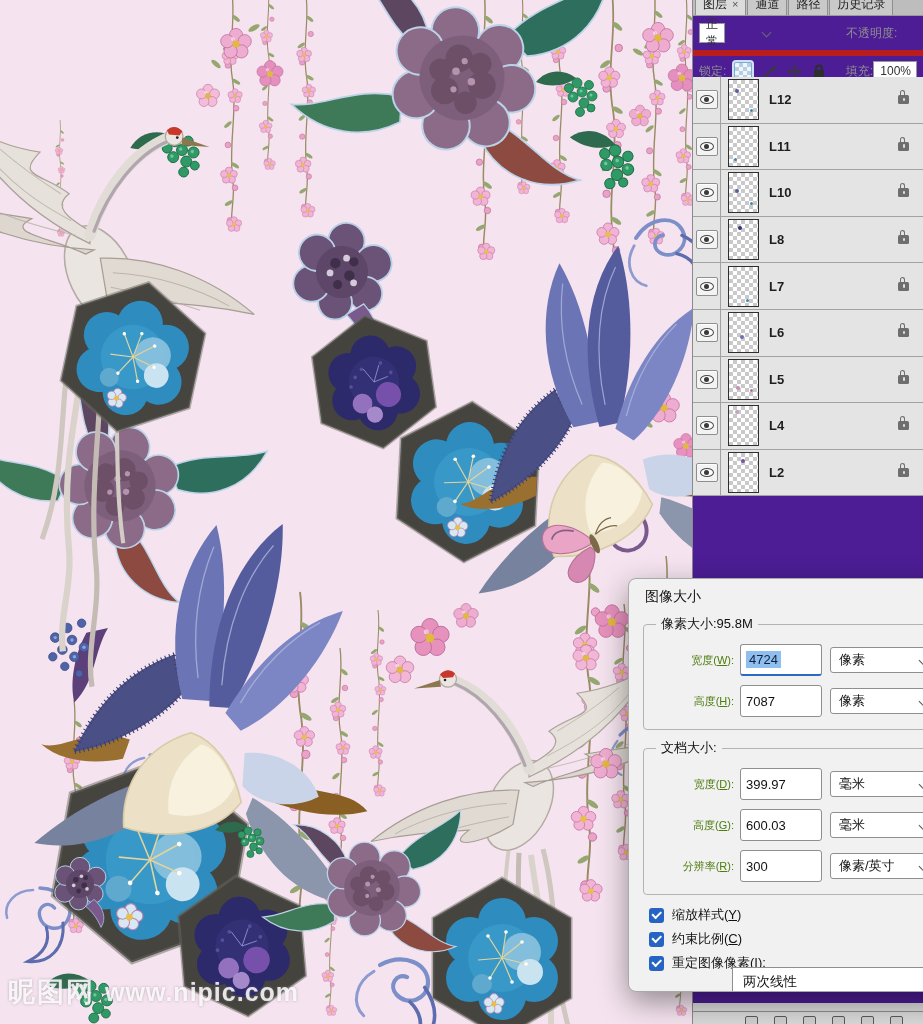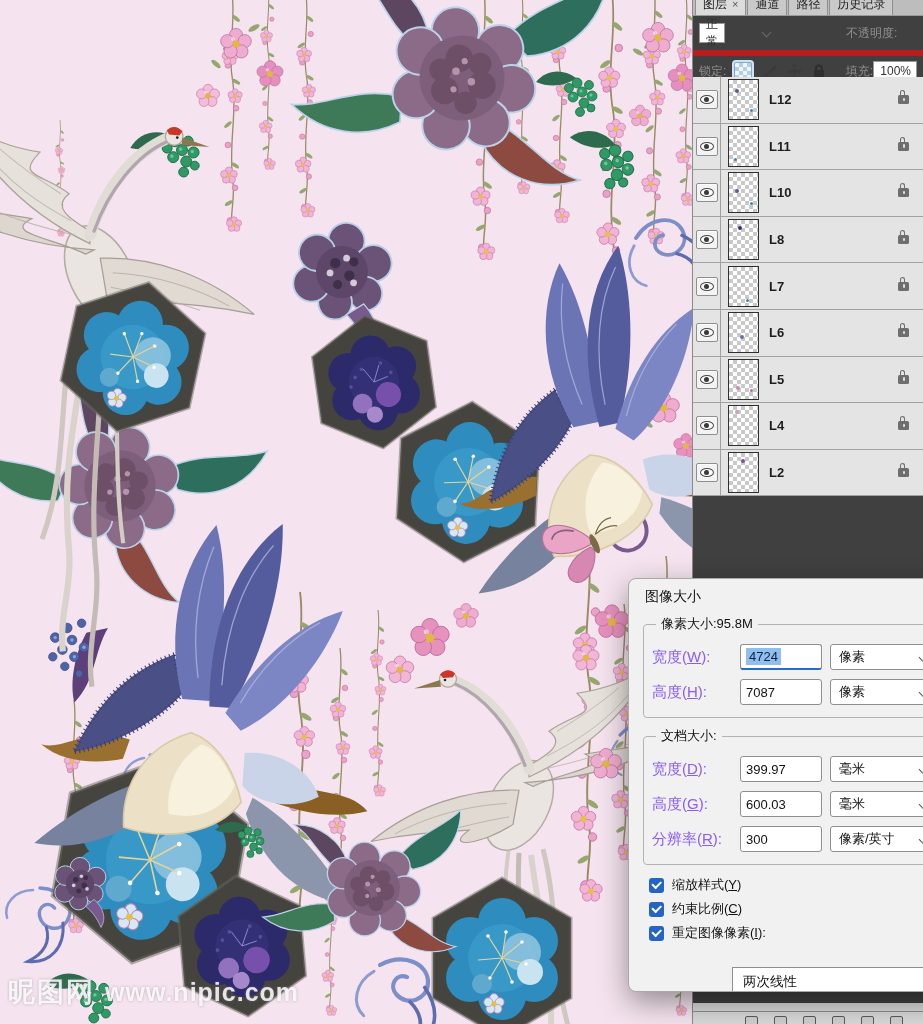--- a/index.html
+++ b/index.html
@@ -7,21 +7,21 @@
 
   
   .canvas{position:absolute;left:0;top:0;width:692px;height:1024px;background:#15803d;}
   .canvas svg{display:block;width:692px;height:1024px;}
   .watermark{position:absolute;left:8px;top:974px;display:flex;align-items:center;gap:10px;z-index:1;
     color:rgba(255,255,255,.85);text-shadow:0 0 3px rgba(140,120,140,.55);}
   .wm-logo{font-size:27px;font-weight:900;letter-spacing:2px;border:0;}
   .wm-site{font-size:25px;font-weight:bold;letter-spacing:1px;}
 
   
-  .panel{position:absolute;left:692px;top:0;width:231px;height:1024px;background:#404040;border-left:1px solid #8a8a8a;box-sizing:border-box;}
+  .panel{position:absolute;left:692px;top:0;width:231px;height:1024px;background:#4c1d95;border-left:1px solid #8a8a8a;box-sizing:border-box;}
   .tabbar{position:relative;height:15px;overflow:hidden;background:#bdbdbd;border-bottom:1px solid #9a9a9a;}
   .tabs{position:absolute;top:-10px;left:2px;display:flex;gap:1px;}
   .tab{height:25px;box-sizing:border-box;padding:5px 7px 0;font-size:12px;color:#222;background:#c9c9c9;
     border:1px solid #8f8f8f;border-bottom:none;border-radius:2px 2px 0 0;white-space:nowrap;}
   .tab.active{background:#dcdcdc;}
   .tab .x{margin-left:5px;color:#555;font-size:11px;}
   .blendrow,.lockrow{display:flex;align-items:center;padding:0 6px;box-sizing:border-box;}
   .blendrow{height:40px;border-bottom:6px solid #b91c1c;gap:36px;}
   .lockrow{height:31px;border-bottom:1px solid #9a9a9a;box-shadow:0 1px 0 #ececec;}
   .graylabel{color:#8f8f8f;font-size:12px;white-space:nowrap;}
@@ -65,22 +65,22 @@
   .pbicons{position:absolute;top:13px;left:52px;display:flex;gap:16px;}
   .pbi{width:13px;height:11px;border:1.5px solid #5a5a5a;border-radius:2px;background:#cfcfcf;box-sizing:border-box;}
 
   
   .dialog{position:absolute;left:628px;top:578px;width:322px;height:414px;background:#f1f1f1;
     border:1px solid #a9a9a9;border-radius:8px;box-shadow:0 10px 30px rgba(0,0,0,.4);z-index:2;overflow:hidden;box-sizing:border-box;}
   .dtitle{padding:9px 0 0 16px;font-size:14px;color:#111;}
   .dgroup{margin:9px 14px 0;border:1px solid #b3b3b3;border-radius:4px;padding:2px 8px 12px;min-width:0;}
   .dgroup legend{font-size:13px;color:#111;padding:0 5px;margin-left:4px;}
   .drow{display:flex;align-items:center;margin-top:9px;}
-  .dlabel{width:82px;font-size:15px;color:#8b5cf6;flex:none;white-space:nowrap;}
-  .dinput{width:82px;height:26px;margin-left:6px;background:#fff;border:1px solid #8f8f8f;border-radius:3px;
+  .dlabel{width:82px;text-align:right;font-size:11px;color:#4d7c0f;flex:none;white-space:nowrap;}
+  .dinput{width:82px;height:32px;margin-left:6px;background:#fff;border:1px solid #8f8f8f;border-radius:3px;
     display:flex;align-items:center;padding:0 5px;font-size:13px;color:#111;box-sizing:border-box;flex:none;}
   .dinput.sel{border-bottom:2px solid #2a6bc8;}
   .dinput.sel .selbg{background:#8fbfee;color:#102040;padding:1px 3px;}
   .dcombo{width:106px;height:26px;margin-left:8px;background:#fff;border:1px solid #8f8f8f;border-radius:3px;
     display:flex;align-items:center;justify-content:space-between;padding:0 8px;font-size:13px;color:#111;box-sizing:border-box;flex:none;}
   .dcombo .chev{margin:0;border-color:#555;}
   .dchecks{margin:11px 0 0 20px;}
   .dcheck{display:flex;align-items:center;margin-top:6px;font-size:13px;color:#111;}
   .cbox{width:15px;height:15px;border-radius:3px;background:#2563c4;margin-right:8px;position:relative;flex:none;}
   .cbox::after{content:"";position:absolute;left:3.2px;top:3.8px;width:7px;height:3.5px;border-left:2px solid #fff;

